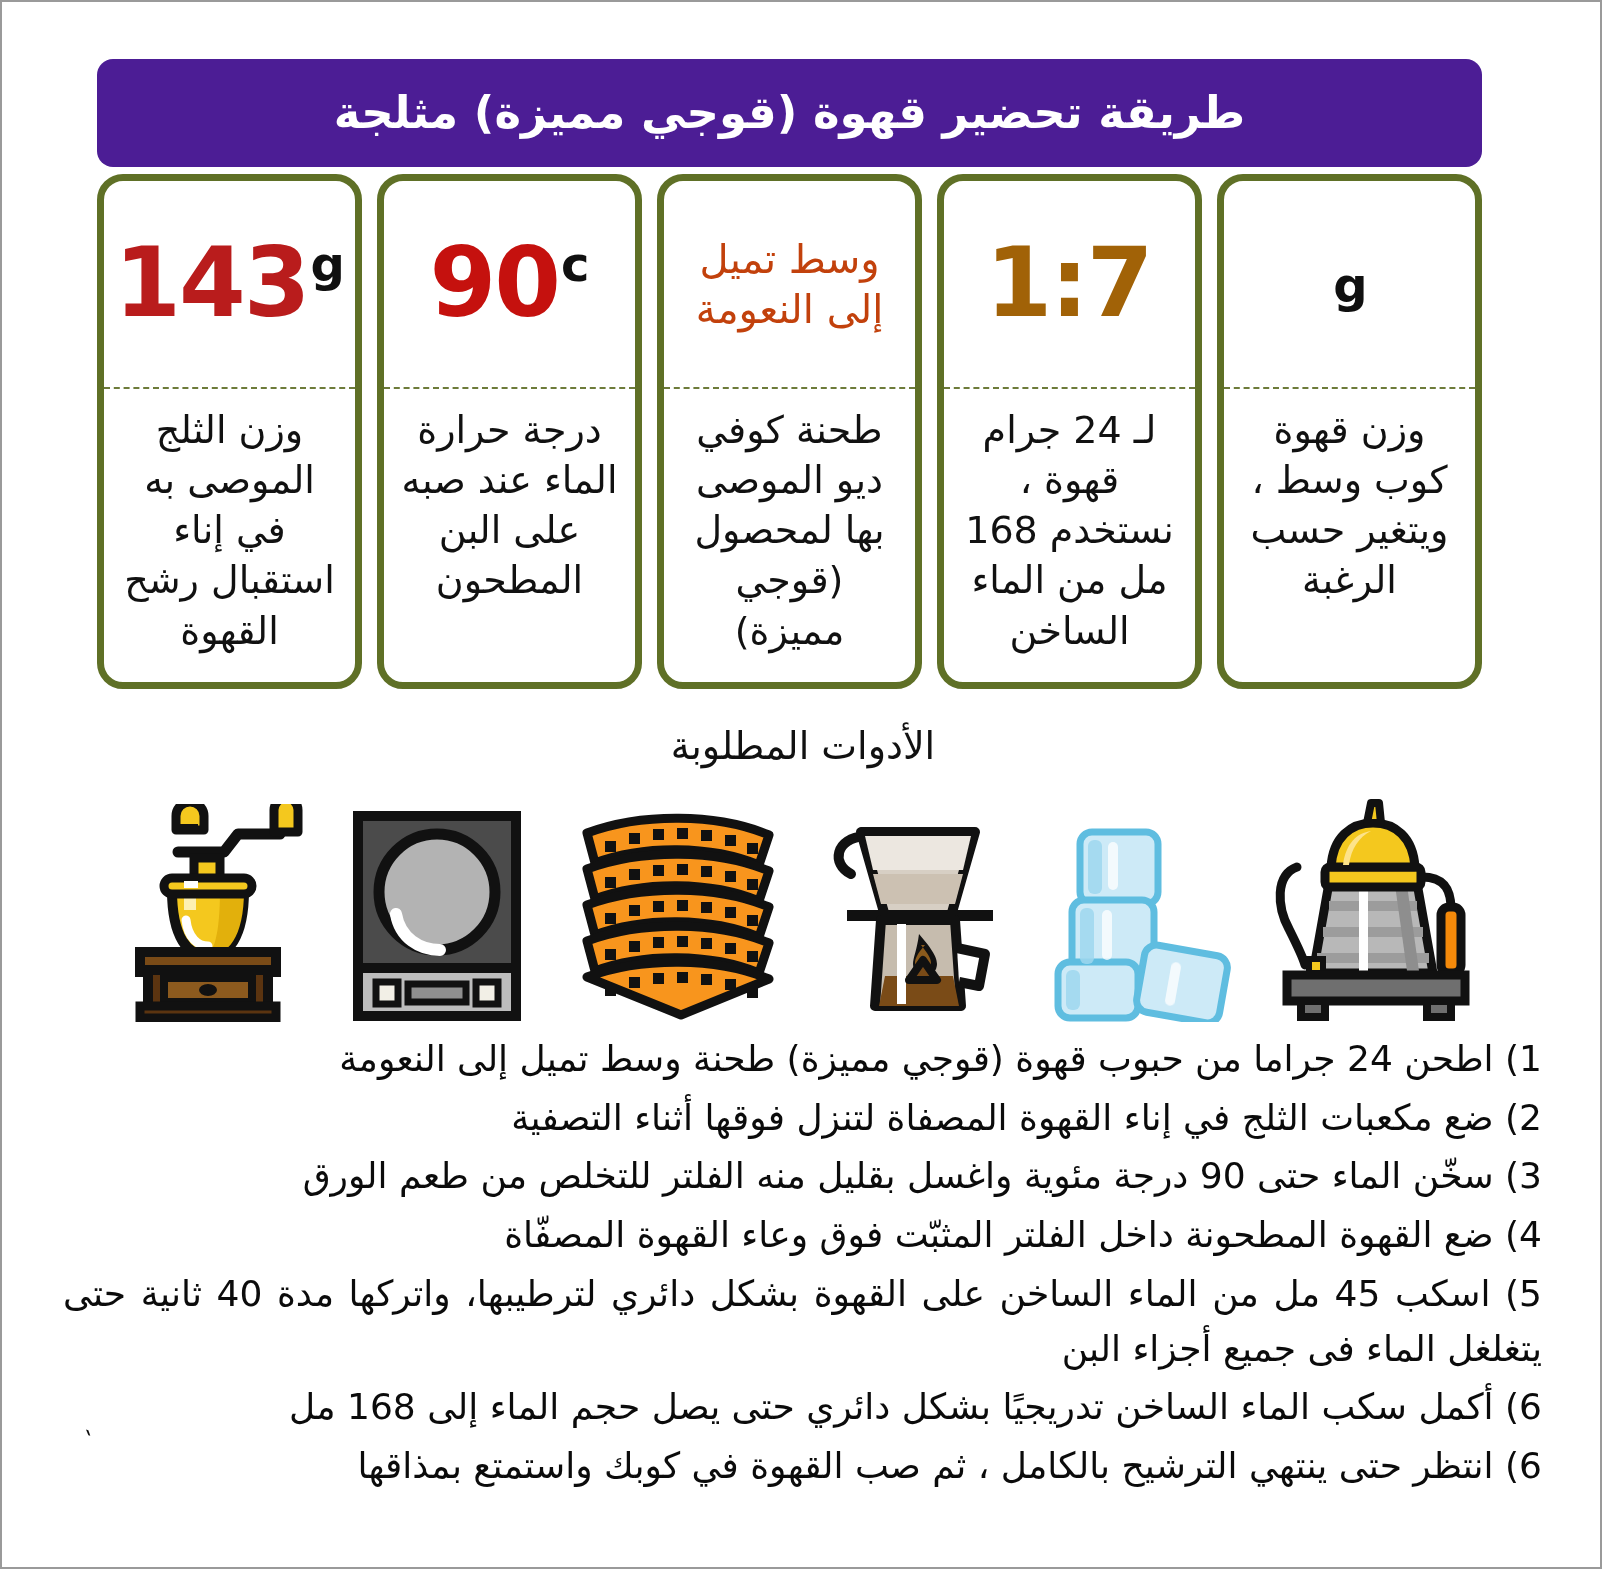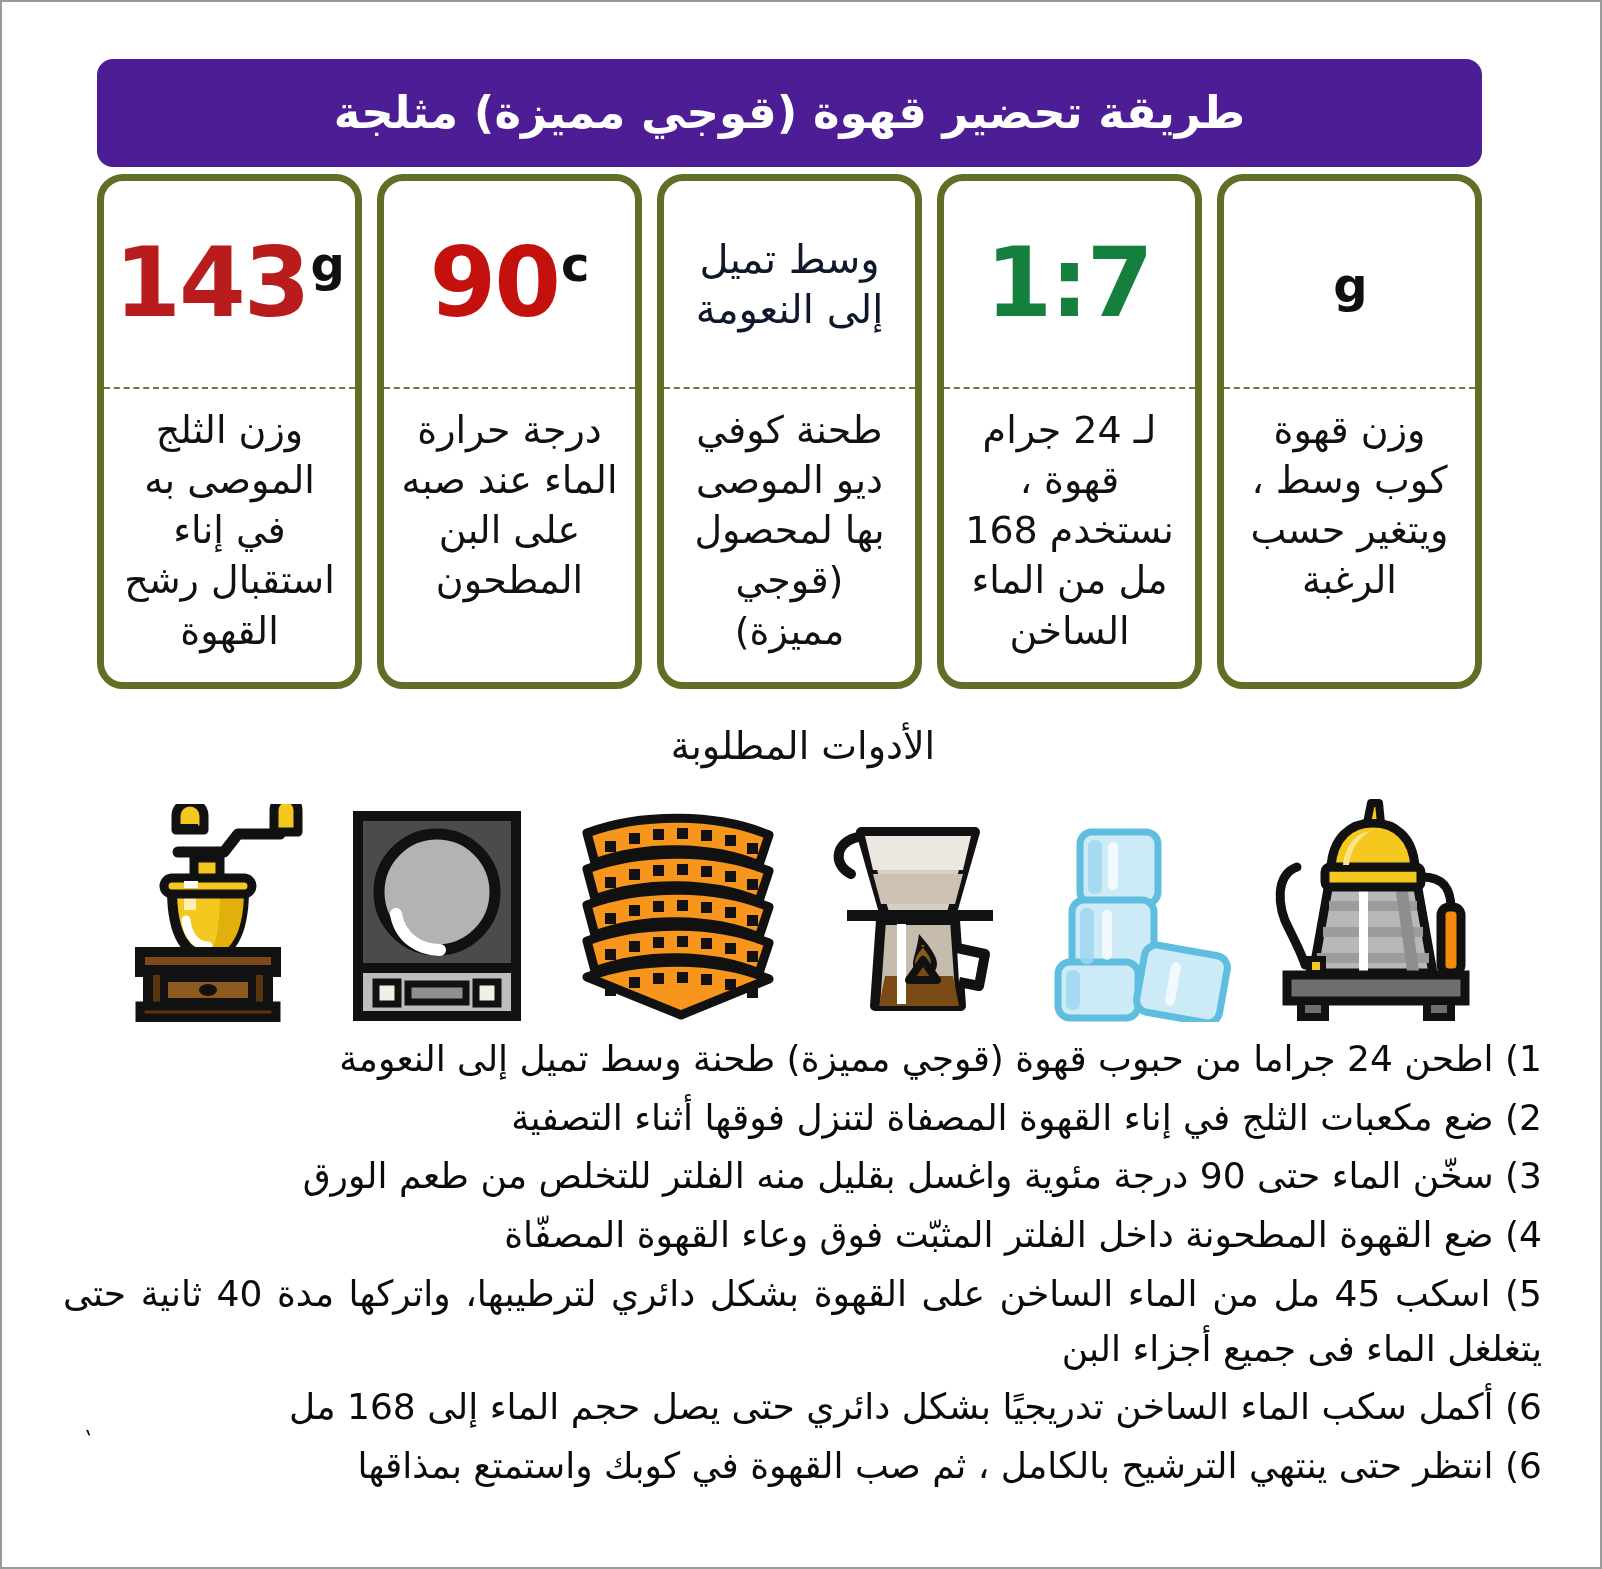--- a/index.html
+++ b/index.html
@@ -110,35 +110,35 @@
     font-weight: 700;
     color: #101010;
     margin-top: 2px;
     margin-left: 2px;
     line-height: 1;
   }
   .big-text {
     font-size: 40px;
     line-height: 1.25;
     text-align: center;
-    color: #0f172a;
+    color: #c2410c;
     direction: rtl;
     font-weight: 400;
   }
   .card-caption {
     font-size: 38px;
     line-height: 1.32;
     text-align: center;
     color: #111111;
     direction: rtl;
     font-weight: 400;
   }
   .v-blue  { color: #b91c1c; }
   .v-red   { color: #c5110e; }
-  .v-black { color: #15803d; }
+  .v-black { color: #a16207; }
   .v-brown { color: #8b6a48; }
 
   
   .tools-title {
     position: absolute;
     left: 0;
     top: 722px;
     width: 1602px;
     text-align: center;
     font-size: 38px;

